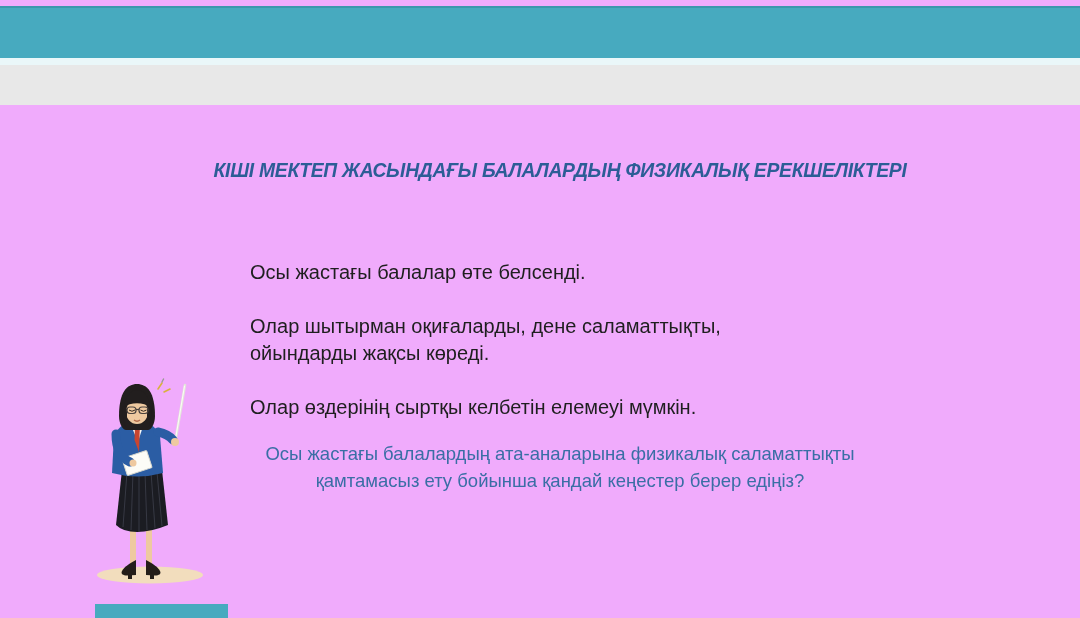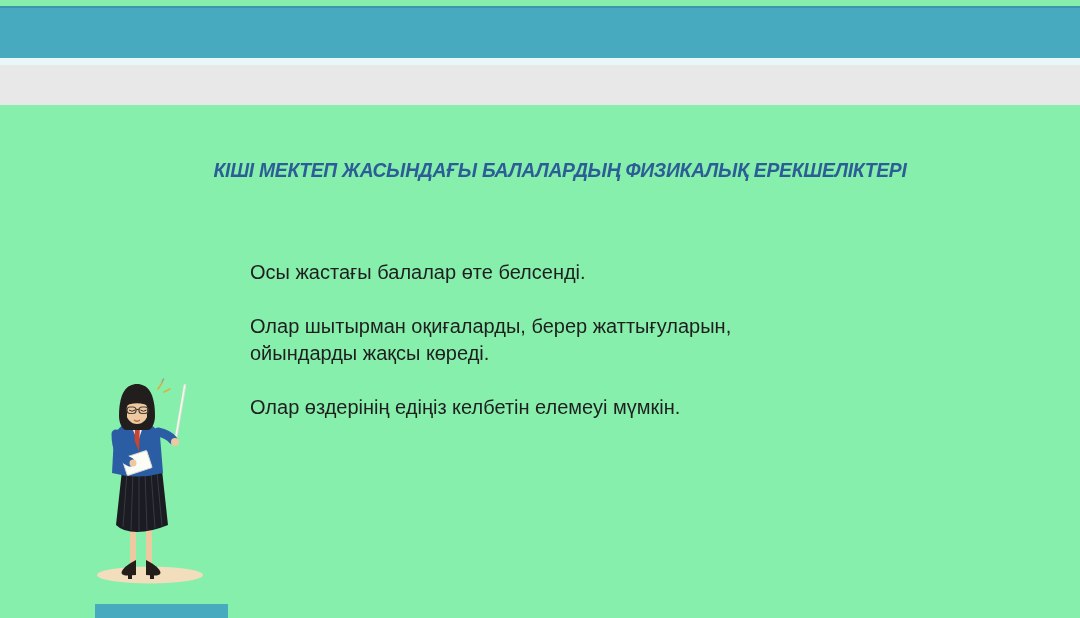--- a/index.html
+++ b/index.html
@@ -1,17 +1,17 @@
 <!DOCTYPE html>
 <html><head>
 <meta charset="utf-8">
 <style>
   html,body{margin:0;padding:0;background:#ffffff;}
   .slide{
-    position:relative;width:1080px;height:618px;background:#86efac;overflow:hidden;
+    position:relative;width:1080px;height:618px;background:#f0abfc;overflow:hidden;
     font-family:"Liberation Sans","DejaVu Sans",sans-serif;
   }
   .banner{
     position:absolute;left:0;top:6px;width:1080px;height:52px;background:#47aabf;
     box-shadow:inset 0 2px 0 #3d97ac;
   }
   .cyan-strip{position:absolute;left:0;top:58px;width:1080px;height:7px;background:#eaf7f9;}
   .gray-strip{position:absolute;left:0;top:65px;width:1080px;height:40px;background:#e8e8e8;}
   .title{
     position:absolute;left:40px;top:158px;width:1040px;margin:0;text-align:center;
@@ -36,24 +36,25 @@
 <div class="slide">
 
   <div class="banner"></div>
   <div class="cyan-strip"></div>
   <div class="gray-strip"></div>
 
   <h1 class="title">КІШІ МЕКТЕП ЖАСЫНДАҒЫ БАЛАЛАРДЫҢ ФИЗИКАЛЫҚ ЕРЕКШЕЛІКТЕРІ</h1>
 
   <div class="body-copy">
     <p>Осы жастағы балалар өте белсенді.</p>
-    <p>Олар шытырман оқиғаларды, берер жаттығуларын, ойындарды жақсы көреді.</p>
-    <p>Олар өздерінің едіңіз келбетін елемеуі мүмкін.</p>
+    <p>Олар шытырман оқиғаларды, дене саламаттықты, ойындарды жақсы көреді.</p>
+    <p>Олар өздерінің сыртқы келбетін елемеуі мүмкін.</p>
   </div>
 
+  <div class="question">Осы жастағы балалардың ата-аналарына физикалық саламаттықты қамтамасыз ету бойынша қандай кеңестер берер едіңіз?</div>
 
   <svg class="teacher" viewBox="0 0 132 218" xmlns="http://www.w3.org/2000/svg" aria-hidden="true">
 
     <ellipse cx="72" cy="199" rx="53" ry="8.5" fill="#f2ddbd"></ellipse>
 
     <line x1="97" y1="67" x2="107" y2="9" stroke="#e3e3da" stroke-width="2.6" stroke-linecap="round"></line>
     <line x1="97" y1="66" x2="106.5" y2="10" stroke="#fbfbf6" stroke-width="1.1" stroke-linecap="round"></line>
 
     <rect x="52" y="148" width="6" height="42" fill="#eec9a0"></rect>
     <rect x="68" y="148" width="6" height="42" fill="#eec9a0"></rect>

